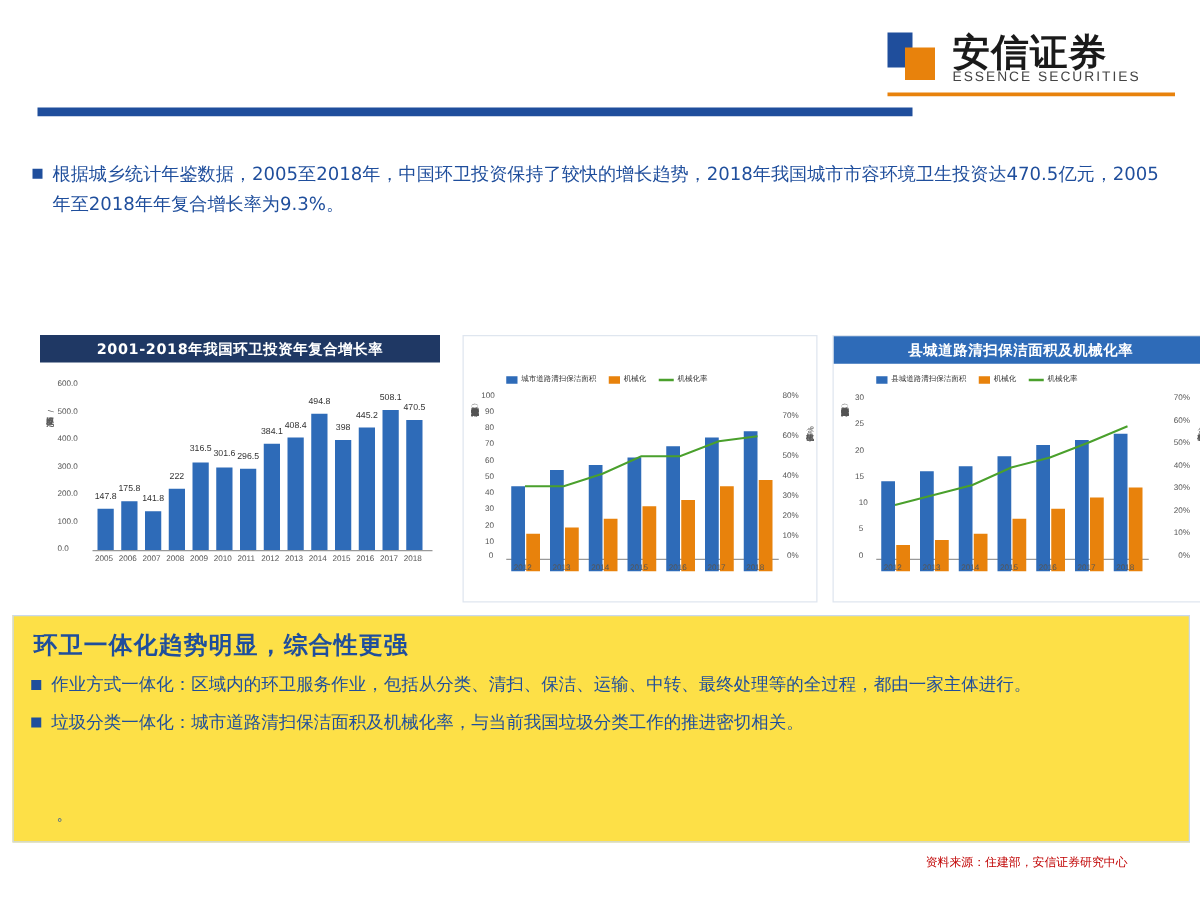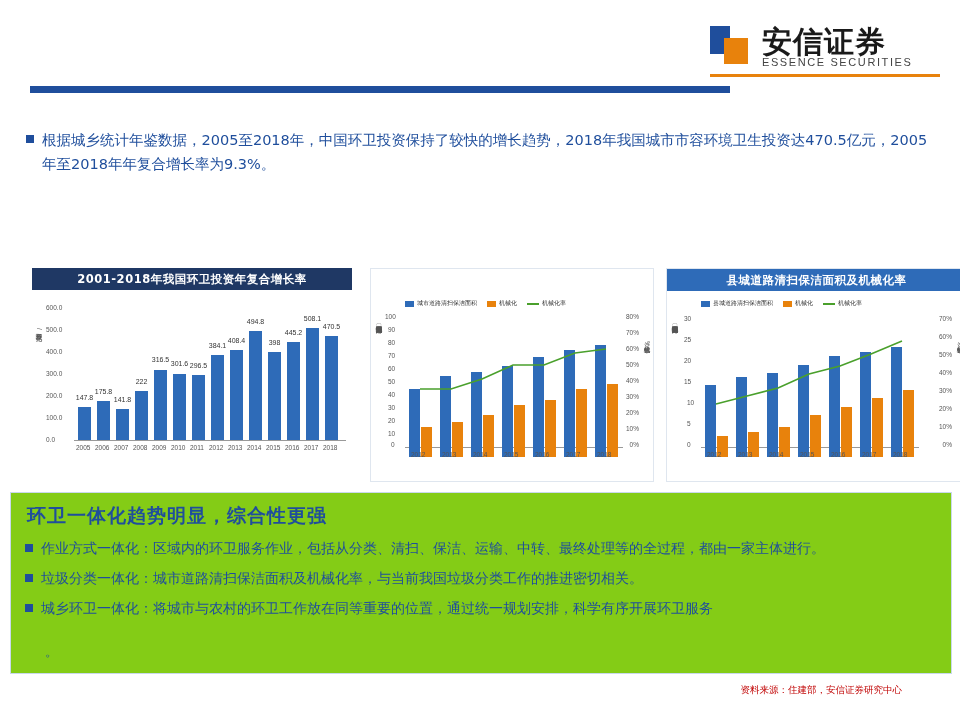--- a/index.html
+++ b/index.html
@@ -75,21 +75,21 @@
   .lg-item{display:flex;align-items:center;gap:3px;}
   .lg-sw{width:9px;height:6px;display:inline-block;}
   .lg-line{width:12px;height:2px;display:inline-block;}
   .tick{position:absolute;font-size:6.5px;color:#555;}
   .gridline{position:absolute;height:1px;background:#e3e3e3;}
   .bar{position:absolute;}
   .dlabel{position:absolute;font-size:7px;color:#333;text-align:center;}
   
   .bottombox{
     position:absolute;left:10px;top:492px;width:940px;height:180px;
-    background:#84cc16;border:1px solid #c9d9ec;text-align:right;
+    background:#fde047;border:1px solid #c9d9ec;text-align:right;
   }
   .bb-title{
     position:absolute;left:16px;top:10px;font-size:19px;color:#1f4e9c;font-weight:bold;
     font-family:"DejaVu Sans","Liberation Sans",sans-serif;letter-spacing:1px;
   }
   .bb-list{position:absolute;left:14px;top:44px;width:912px;}
   .bb-row{display:flex;align-items:flex-start;margin-bottom:7px;}
   .bb-sq{width:8px;height:8px;background:#1f4e9c;margin-top:7px;margin-right:8px;flex:0 0 auto;}
   .bb-text{
     font-size:14px;line-height:23px;color:#1f4e9c;
@@ -336,21 +336,17 @@
   <div class="bb-title">环卫一体化趋势明显，综合性更强</div>
   <div class="bb-list">
     <div class="bb-row">
       <div class="bb-sq"></div>
       <div class="bb-text">作业方式一体化：区域内的环卫服务作业，包括从分类、清扫、保洁、运输、中转、最终处理等的全过程，都由一家主体进行。</div>
     </div>
     <div class="bb-row">
       <div class="bb-sq"></div>
       <div class="bb-text">垃圾分类一体化：城市道路清扫保洁面积及机械化率，与当前我国垃圾分类工作的推进密切相关。</div>
     </div>
-    <div class="bb-row">
-      <div class="bb-sq"></div>
-      <div class="bb-text">城乡环卫一体化：将城市与农村的环卫工作放在同等重要的位置，通过统一规划安排，科学有序开展环卫服务</div>
-    </div>
   </div>
   <div class="bb-tail">。</div>
 </div>
 
 <div class="source">资料来源：住建部，安信证券研究中心</div>
 
 </body></html>

